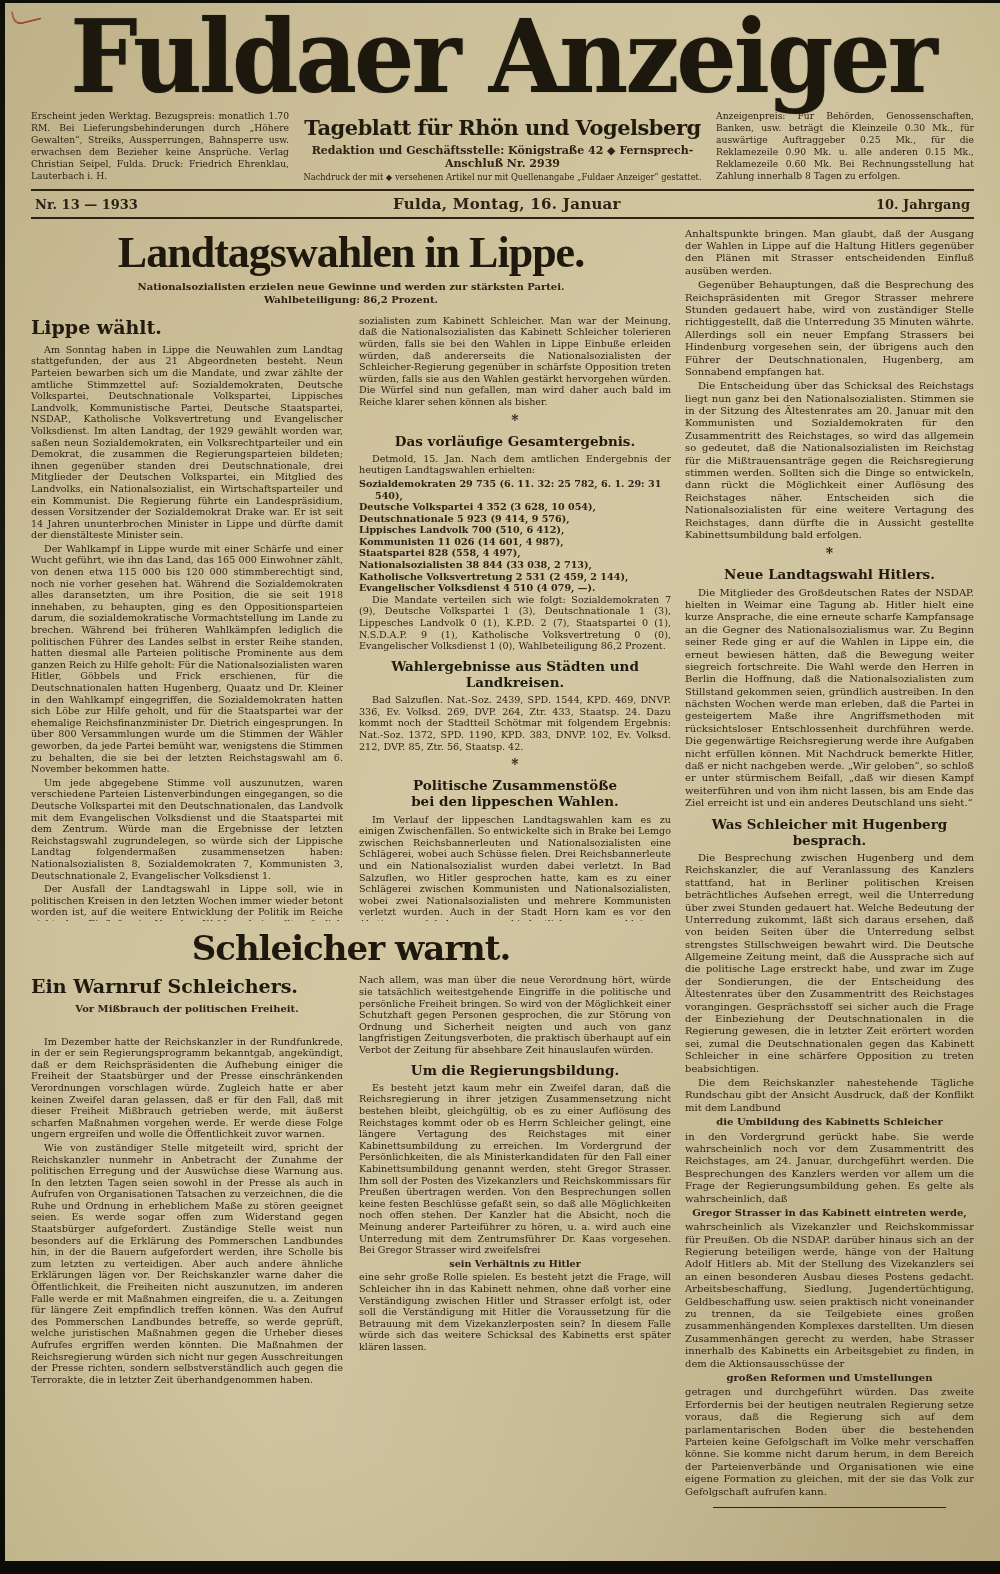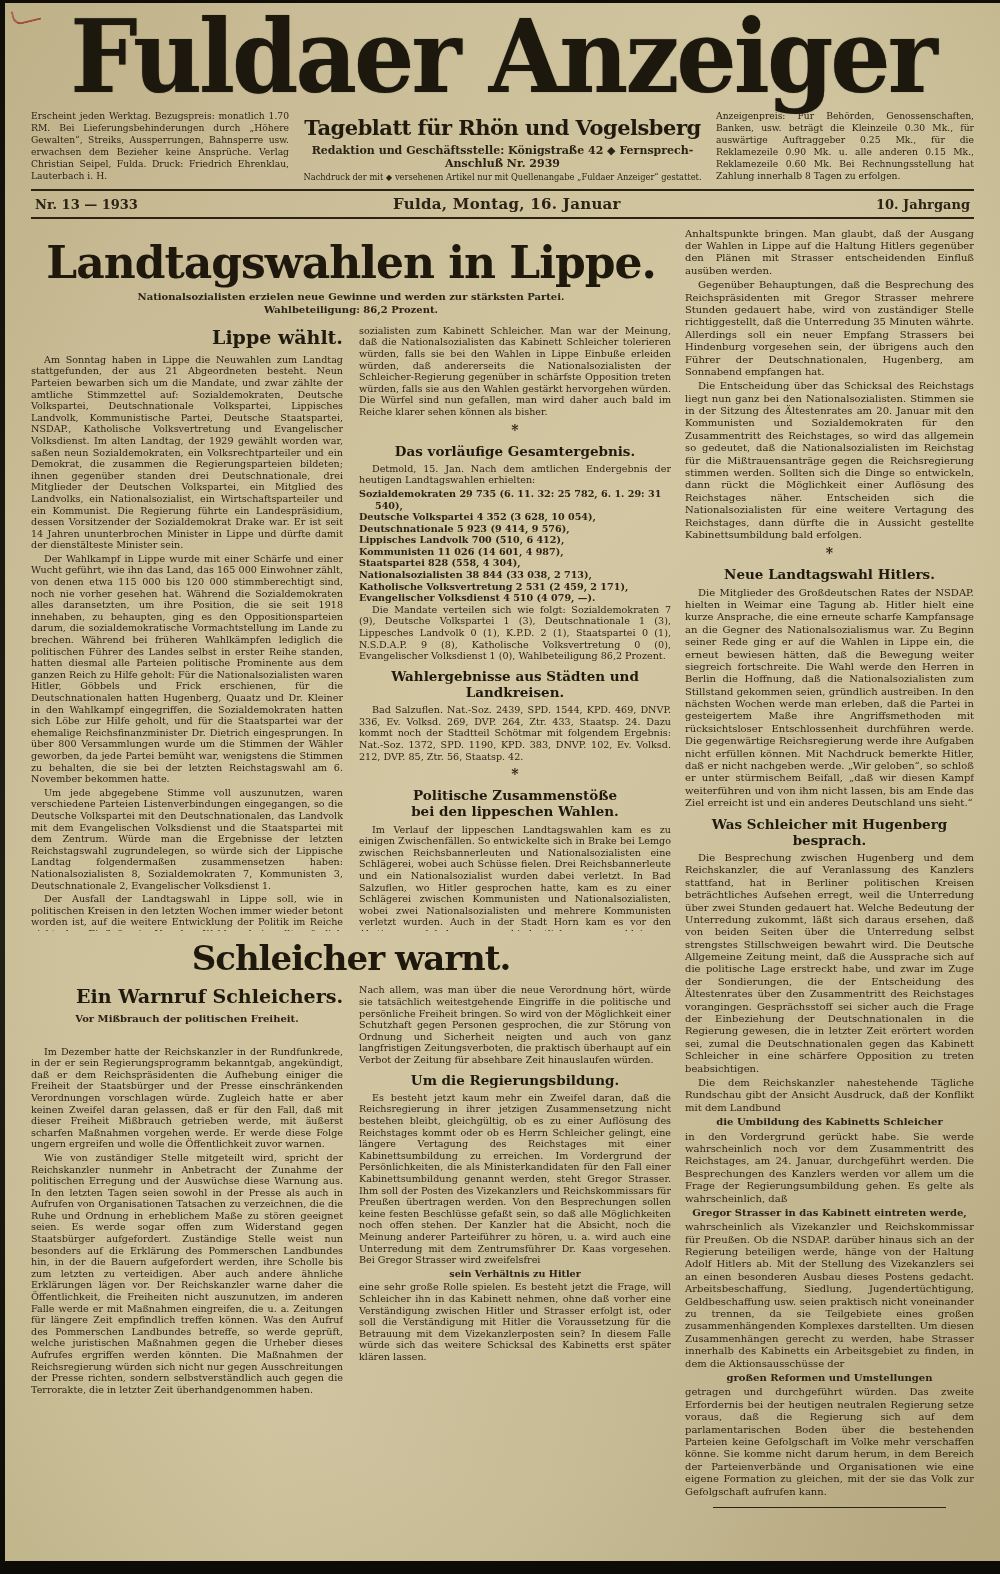--- a/index.html
+++ b/index.html
@@ -56,36 +56,36 @@
     margin-top:7px;padding:4px 4px;
   }
   .dl-left,.dl-right{font-size:13px;font-weight:bold;}
   .dl-center{font-size:15px;font-weight:bold;letter-spacing:.3px;}
   
   .main{display:flex;gap:14px;margin-top:9px;height:1305px;overflow:hidden;}
   .left-region{flex:0 0 640px;display:flex;flex-direction:column;min-width:0;}
   .col3{flex:1;min-width:0;font-size:10px;line-height:1.24;overflow:hidden;}
   .lead-block{text-align:center;}
   .lead-headline{
-    margin:12px 0 4px;font-size:44px;font-weight:bold;letter-spacing:-1px;
-    color:#1e180d;line-height:1.05;
+    margin:2px 0 4px;font-size:44px;font-weight:bold;letter-spacing:-1px;
+    color:#1e180d;line-height:1.05;font-family:Liberation Serif, serif;
   }
   .lead-sub div{font-size:10px;font-weight:bold;line-height:1.35;}
   .two-col{display:flex;gap:16px;min-height:0;}
   .two-col.upper{height:606px;overflow:hidden;margin-top:8px;}
   .two-col.lower{flex:1;overflow:hidden;margin-top:2px;}
   .two-col .col{flex:1;min-width:0;font-size:9.6px;line-height:1.21;overflow:hidden;}
   .schleicher{
     margin:10px 0 6px;font-size:34px;font-weight:bold;text-align:center;
     letter-spacing:-1px;color:#1e180d;line-height:1.05;
   }
   
   .blk-p{text-align:justify;text-indent:13px;margin:0 0 2px;hyphens:auto;}
   .blk-p.noind{text-indent:0;}
-  .blk-h1{font-size:19px;font-weight:bold;text-align:right;margin:1px 0 5px;color:#201a0f;}
+  .blk-h1{font-size:19px;font-weight:bold;text-align:left;margin:1px 0 5px;color:#201a0f;}
   .blk-h{
     font-size:13.5px;font-weight:bold;text-align:center;
     margin:6px 0 4px;white-space:pre-line;line-height:1.2;color:#201a0f;
   }
   .blk-sub{font-size:10px;font-weight:bold;text-align:center;margin:0 0 20px;}
   .blk-star{text-align:center;font-size:14px;font-weight:bold;line-height:1;margin:5px 0;}
   .blk-res{font-weight:bold;padding-left:16px;text-indent:-16px;text-align:left;}
   .blk-bold{font-weight:bold;text-align:center;margin:2px 0;}
   .blk-rule{border-top:1.5px solid #2b2415;margin:9px 28px 5px;height:0;}
 </style>
@@ -135,25 +135,25 @@
           <div class="col">
               <p class="blk-p noind">sozialisten zum Kabinett Schleicher. Man war der Meinung, daß die Nationalsozialisten das Kabinett Schleicher tolerieren würden, falls sie bei den Wahlen in Lippe Einbuße erleiden würden, daß andererseits die Nationalsozialisten der Schleicher-Regierung gegenüber in schärfste Opposition treten würden, falls sie aus den Wahlen gestärkt hervorgehen würden. Die Würfel sind nun gefallen, man wird daher auch bald im Reiche klarer sehen können als bisher.</p>
               <div class="blk-star">*</div>
               <div class="blk-h">Das vorläufige Gesamtergebnis.</div>
               <p class="blk-p">Detmold, 15. Jan. Nach dem amtlichen Endergebnis der heutigen Landtagswahlen erhielten:</p>
               <div class="blk-res">Sozialdemokraten 29 735 (6. 11. 32: 25 782, 6. 1. 29: 31 540),</div>
               <div class="blk-res">Deutsche Volkspartei 4 352 (3 628, 10 054),</div>
               <div class="blk-res">Deutschnationale 5 923 (9 414, 9 576),</div>
               <div class="blk-res">Lippisches Landvolk 700 (510, 6 412),</div>
               <div class="blk-res">Kommunisten 11 026 (14 601, 4 987),</div>
-              <div class="blk-res">Staatspartei 828 (558, 4 304),</div>
+              <div class="blk-res">Staatspartei 828 (558, 4 497),</div>
               <div class="blk-res">Nationalsozialisten 38 844 (33 038, 2 713),</div>
-              <div class="blk-res">Katholische Volksvertretung 2 531 (2 459, 2 171),</div>
+              <div class="blk-res">Katholische Volksvertretung 2 531 (2 459, 2 144),</div>
               <div class="blk-res">Evangelischer Volksdienst 4 510 (4 079, —).</div>
-              <p class="blk-p">Die Mandate verteilen sich wie folgt: Sozialdemokraten 7 (9), Deutsche Volkspartei 1 (3), Deutschnationale 1 (3), Lippesches Landvolk 0 (1), K.P.D. 2 (1), Staatspartei 0 (1), N.S.D.A.P. 9 (8), Katholische Volksvertretung 0 (0), Evangelischer Volksdienst 1 (0), Wahlbeteiligung 86,2 Prozent.</p>
+              <p class="blk-p">Die Mandate verteilen sich wie folgt: Sozialdemokraten 7 (9), Deutsche Volkspartei 1 (3), Deutschnationale 1 (3), Lippesches Landvolk 0 (1), K.P.D. 2 (7), Staatspartei 0 (1), N.S.D.A.P. 9 (1), Katholische Volksvertretung 0 (0), Evangelischer Volksdienst 1 (0), Wahlbeteiligung 86,2 Prozent.</p>
               <div class="blk-h">Wahlergebnisse aus Städten und Landkreisen.</div>
               <p class="blk-p">Bad Salzuflen. Nat.-Soz. 2439, SPD. 1544, KPD. 469, DNVP. 336, Ev. Volksd. 269, DVP. 264, Ztr. 433, Staatsp. 24. Dazu kommt noch der Stadtteil Schötmar mit folgendem Ergebnis: Nat.-Soz. 1372, SPD. 1190, KPD. 383, DNVP. 102, Ev. Volksd. 212, DVP. 85, Ztr. 56, Staatsp. 42.</p>
               <div class="blk-star">*</div>
               <div class="blk-h">Politische Zusammenstöße
 bei den lippeschen Wahlen.</div>
               <p class="blk-p">Im Verlauf der lippeschen Landtagswahlen kam es zu einigen Zwischenfällen. So entwickelte sich in Brake bei Lemgo zwischen Reichsbannerleuten und Nationalsozialisten eine Schlägerei, wobei auch Schüsse fielen. Drei Reichsbannerleute und ein Nationalsozialist wurden dabei verletzt. In Bad Salzuflen, wo Hitler gesprochen hatte, kam es zu einer Schlägerei zwischen Kommunisten und Nationalsozialisten, wobei zwei Nationalsozialisten und mehrere Kommunisten verletzt wurden. Auch in der Stadt Horn kam es vor den Abstimmungslokalen verschiedentlich zu kleineren Zusammenstößen, besonders zwischen Sozialdemokraten und Nationalsozialisten.</p>
             </div>
         </div>
         <h2 class="schleicher">Schleicher warnt.</h2>
         <div class="two-col lower">

